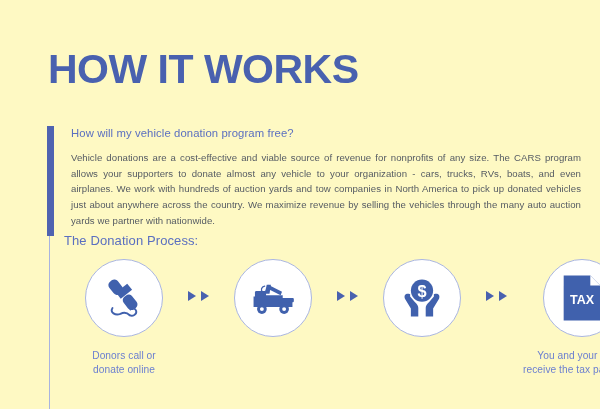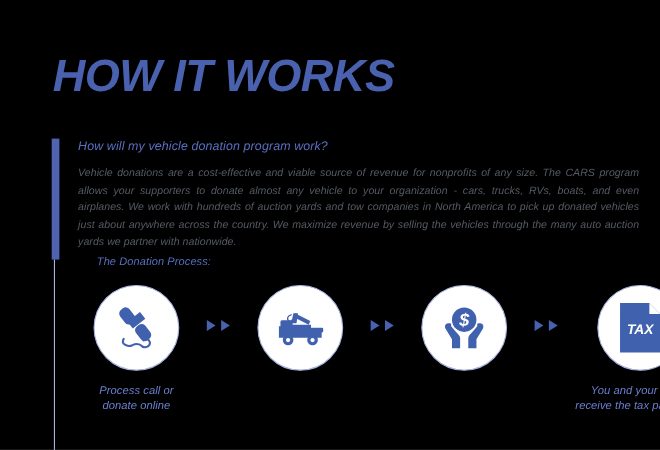--- a/index.html
+++ b/index.html
@@ -12,22 +12,21 @@
     height: 409px;
     position: relative;
     overflow: hidden;
     font-family: "Liberation Sans", sans-serif;
     -webkit-font-smoothing: antialiased;
   }
 
   .page {
     position: absolute;
     inset: 0;
-    background: #000000;
-    font-style: italic;
+    background: #fef9c3;
   }
 
   
   .page-title {
     position: absolute;
     left: 48px;
     top: 49px;
     font-size: 41px;
     font-weight: bold;
     letter-spacing: -0.5px;
@@ -73,23 +72,23 @@
     color: #555b63;
     line-height: 1.62;
     margin: 0;
     text-align: justify;
     letter-spacing: 0.05px;
   }
 
   
   .process-heading {
     position: absolute;
-    left: 88px;
+    left: 64px;
     top: 233px;
-    font-size: 10px;
+    font-size: 13px;
     color: #5a6fc0;
     letter-spacing: 0.1px;
   }
 
   .process-row {
     position: absolute;
     left: 60px;
     top: 259px;
     width: 530px;
     height: 130px;
@@ -149,21 +148,21 @@
 <body>
 
 <div class="page">
 
   <div class="page-title">HOW IT WORKS</div>
 
   <div class="accent-bar"></div>
   <div class="accent-line"></div>
 
   <div class="qa-block">
-    <p class="qa-question">How will my vehicle donation program work?</p>
+    <p class="qa-question">How will my vehicle donation program free?</p>
     <p class="qa-body">Vehicle donations are a cost-effective and viable source of revenue for nonprofits of any size. The CARS program allows your supporters to donate almost any vehicle to your organization - cars, trucks, RVs, boats, and even airplanes. We work with hundreds of auction yards and tow companies in North America to pick up donated vehicles just about anywhere across the country. We maximize revenue by selling the vehicles through the many auto auction yards we partner with nationwide.</p>
   </div>
 
   <div class="process-heading">The Donation Process:</div>
 
   <div class="process-row">
 
     <div class="step">
       <div class="step-circle">
         <span>
@@ -171,21 +170,21 @@
             <g fill="#4061ad">
               <rect x="13" y="6" width="15" height="22" rx="6" transform="rotate(-38 20.5 17)"></rect>
               <rect x="33" y="27" width="15" height="22" rx="6" transform="rotate(-38 40.5 38)"></rect>
               <rect x="22" y="17" width="20" height="11" transform="rotate(-38 32 22.5)"></rect>
               <path d="M16 46 C12 52, 20 57, 27 54 C33 51, 37 53, 40 56" fill="none" stroke="#4061ad" stroke-width="2.6" stroke-linecap="round"></path>
               <path d="M40 56 C44 58, 50 55, 49 50 C48 46, 43 45, 41 48" fill="none" stroke="#4061ad" stroke-width="2.6" stroke-linecap="round"></path>
             </g>
           </svg>
         </span>
       </div>
-      <div class="step-caption">Process call or
+      <div class="step-caption">Donors call or
 donate online</div>
     </div>
 
     <div class="arrows">
       <span class="arrow-tri"></span>
       <span class="arrow-tri"></span>
     </div>
 
     <div class="step">
       <div class="step-circle">

